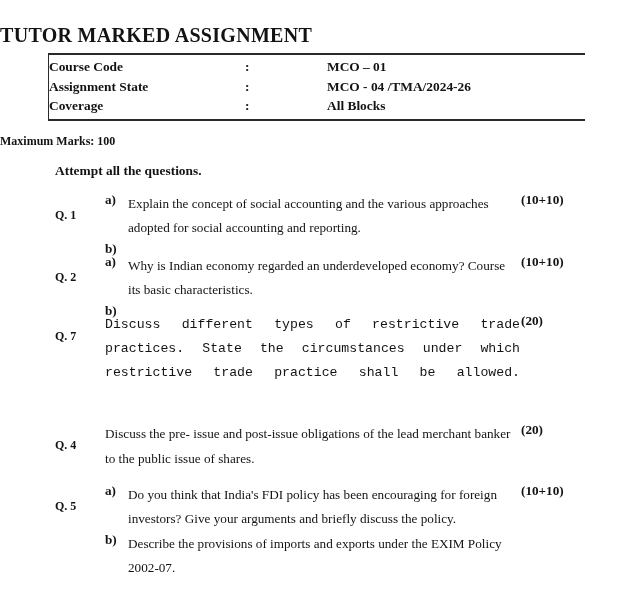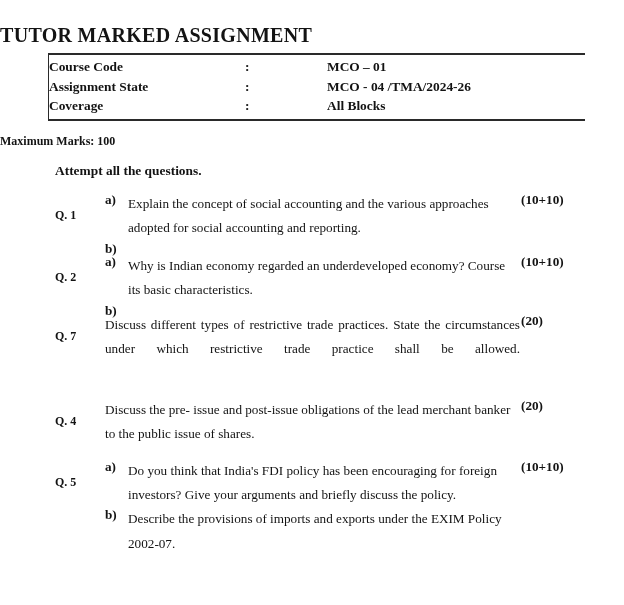--- a/index.html
+++ b/index.html
@@ -100,21 +100,21 @@
     font-size: 13.2px;
     white-space: nowrap;
   }
   .q-row .q-text {
     font-size: 13.2px;
     line-height: 1.85;
     text-align: left;
   }
   
   .q-row.has-letter .q-text { padding-left: 23px; }
-  .q-row.justify .q-text { text-align: justify; text-justify: inter-word; }
+  .q-row.justify .q-text { text-align: justify; text-justify: inter-word; font-family: Liberation Mono, monospace; }
   .q-row.justify .q-text::after {
     content: "";
     display: inline-block;
     width: 100%;
   }
 
   .gap-sm { height: 9px; }
   .gap-md { height: 12px; }
 </style>
 </head>

